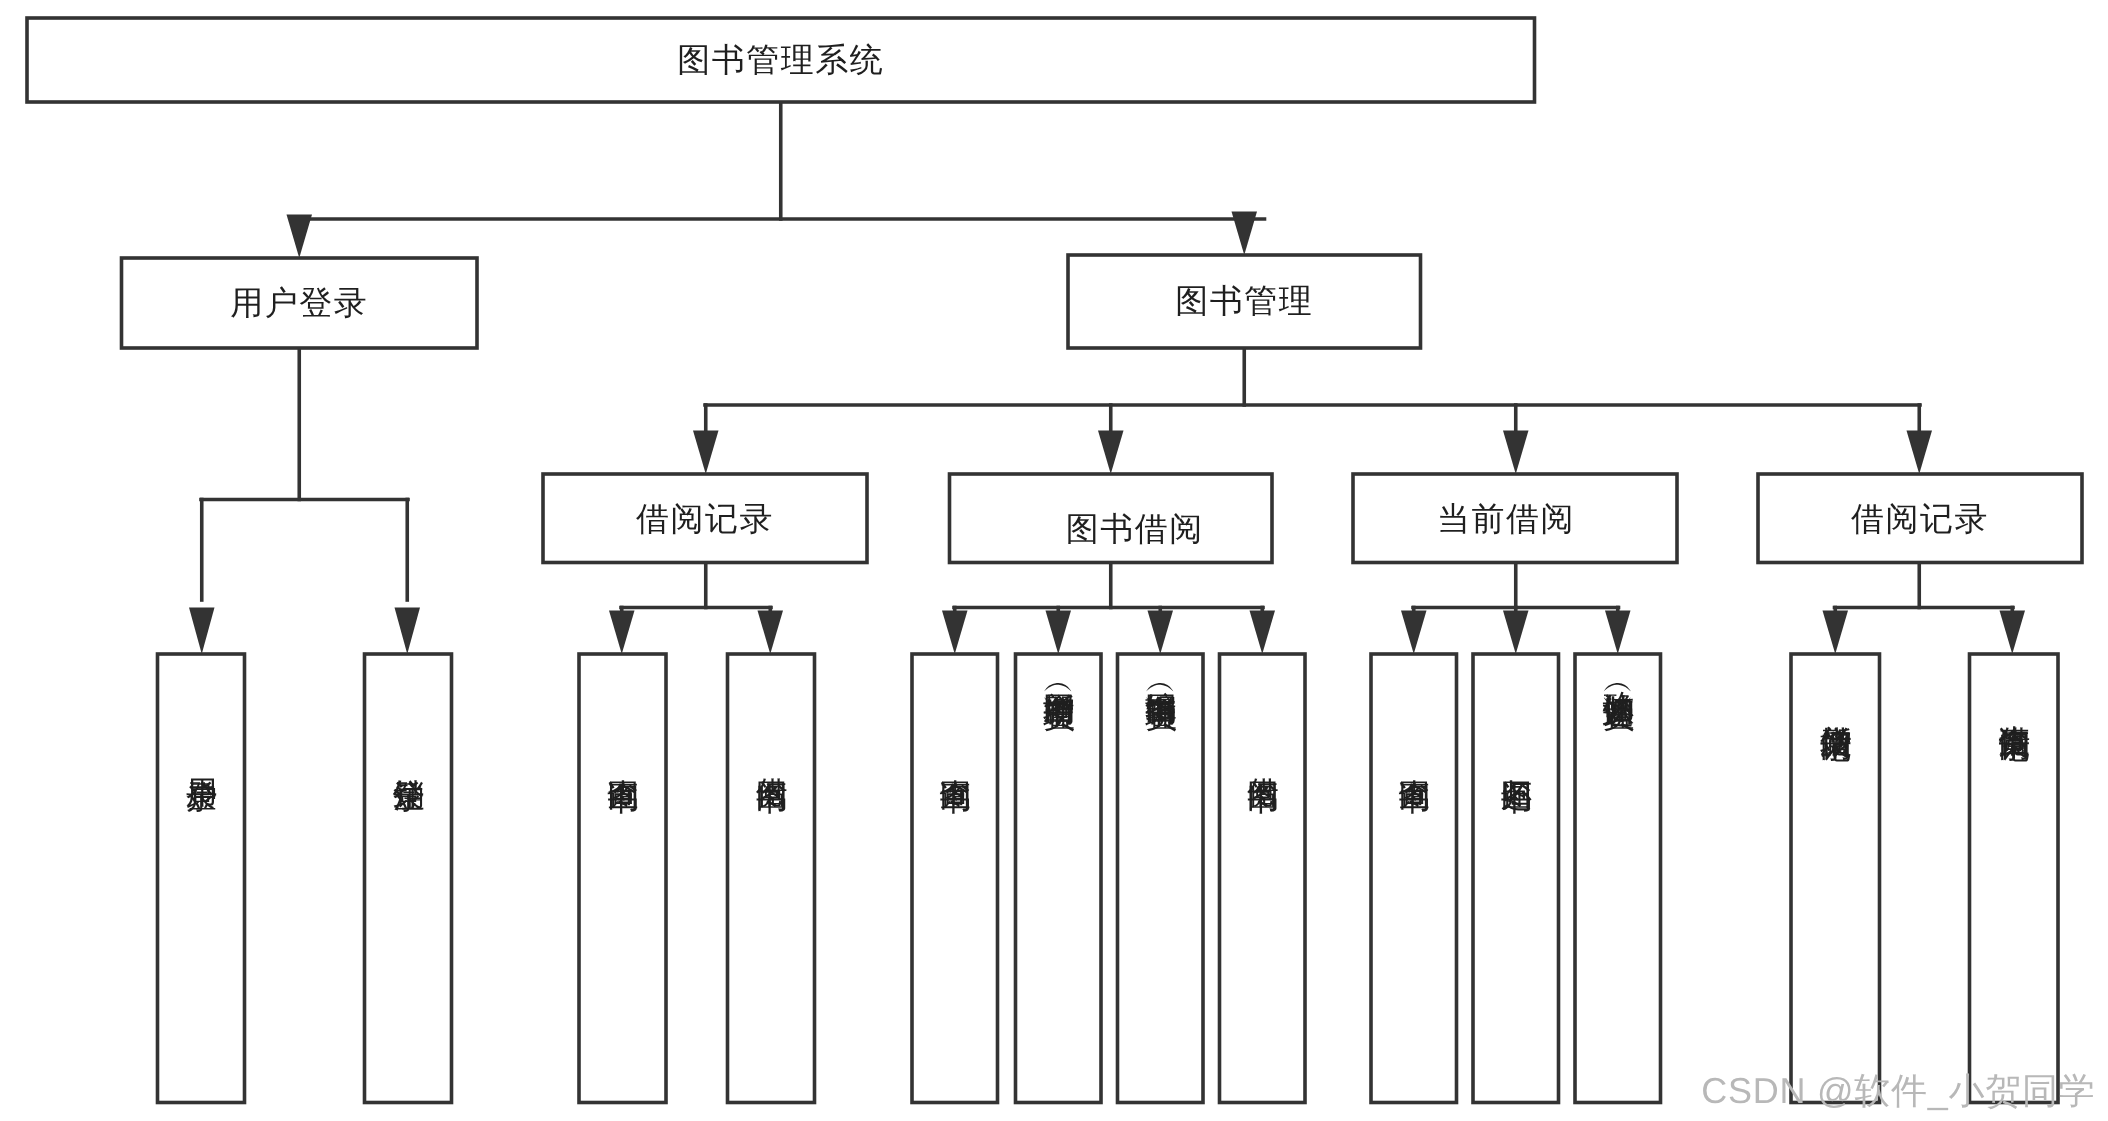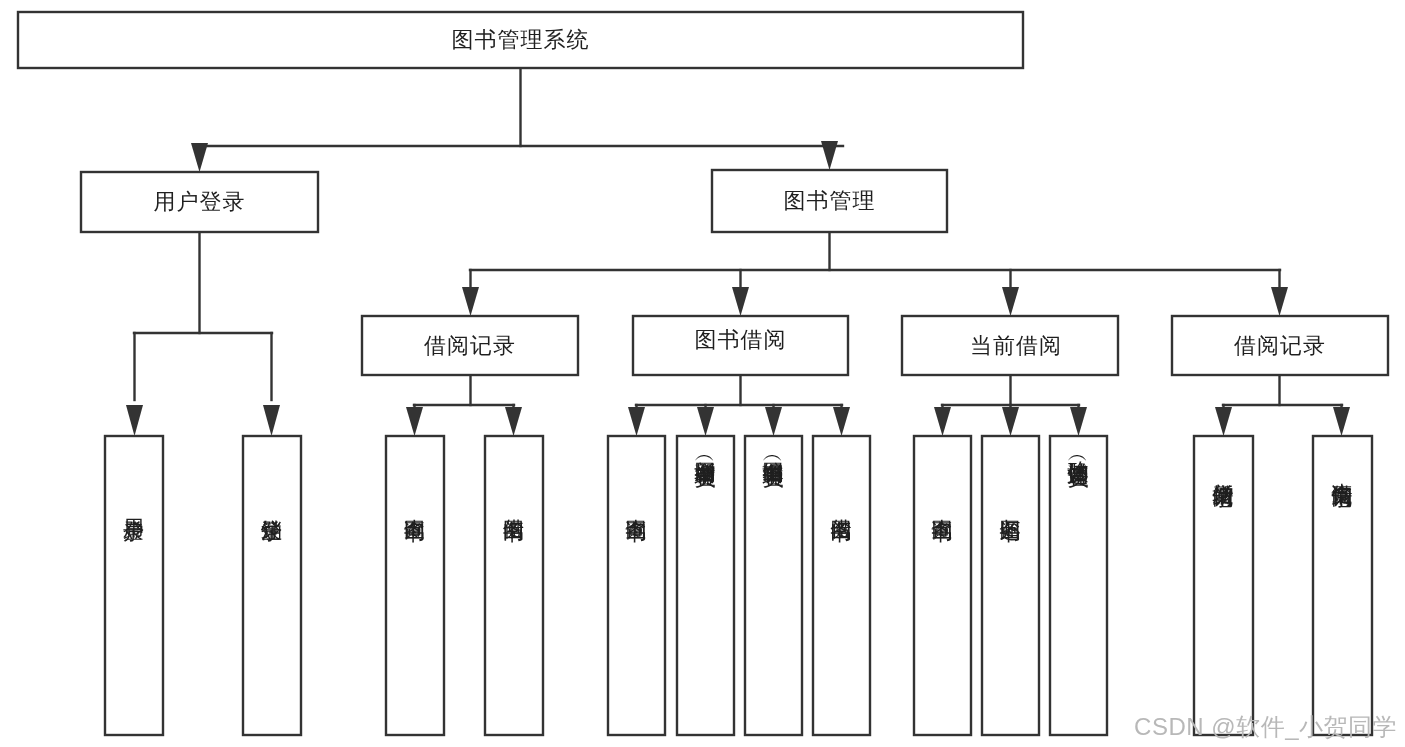--- a/index.html
+++ b/index.html
@@ -208,25 +208,25 @@
   </div>
 
   <div class="hlabel-holder" style="left:712px; top:170px; width:235px; height:62px;text-align:center;">
     <span class="hlabel-text">图书管理</span>
   </div>
 
   <div class="hlabel-holder" style="left:362px; top:316px; width:216px; height:59px;">
     <span class="hlabel-text">借阅记录</span>
   </div>
 
-  <div class="hlabel-holder" style="left:633px; top:310px; width:215px; height:59px;">
+  <div class="hlabel-holder" style="left:633px; top:323px; width:215px; height:59px;padding-left:16px;">
     <span class="hlabel-text">图书借阅</span>
   </div>
 
-  <div class="hlabel-holder" style="left:902px; top:316px; width:204px; height:59px;margin-left:12px;">
+  <div class="hlabel-holder" style="left:902px; top:316px; width:204px; height:59px;">
     <span class="hlabel-text">当前借阅</span>
   </div>
 
   <div class="hlabel-holder" style="left:1172px; top:316px; width:216px; height:59px;">
     <span class="hlabel-text">借阅记录</span>
   </div>
 
   <div class="vlabel-holder" style="left:105px; top:436px; width:58px; height:299px; padding-top:66px;">
     <span class="vlabel-text">用户登录</span>
   </div>

